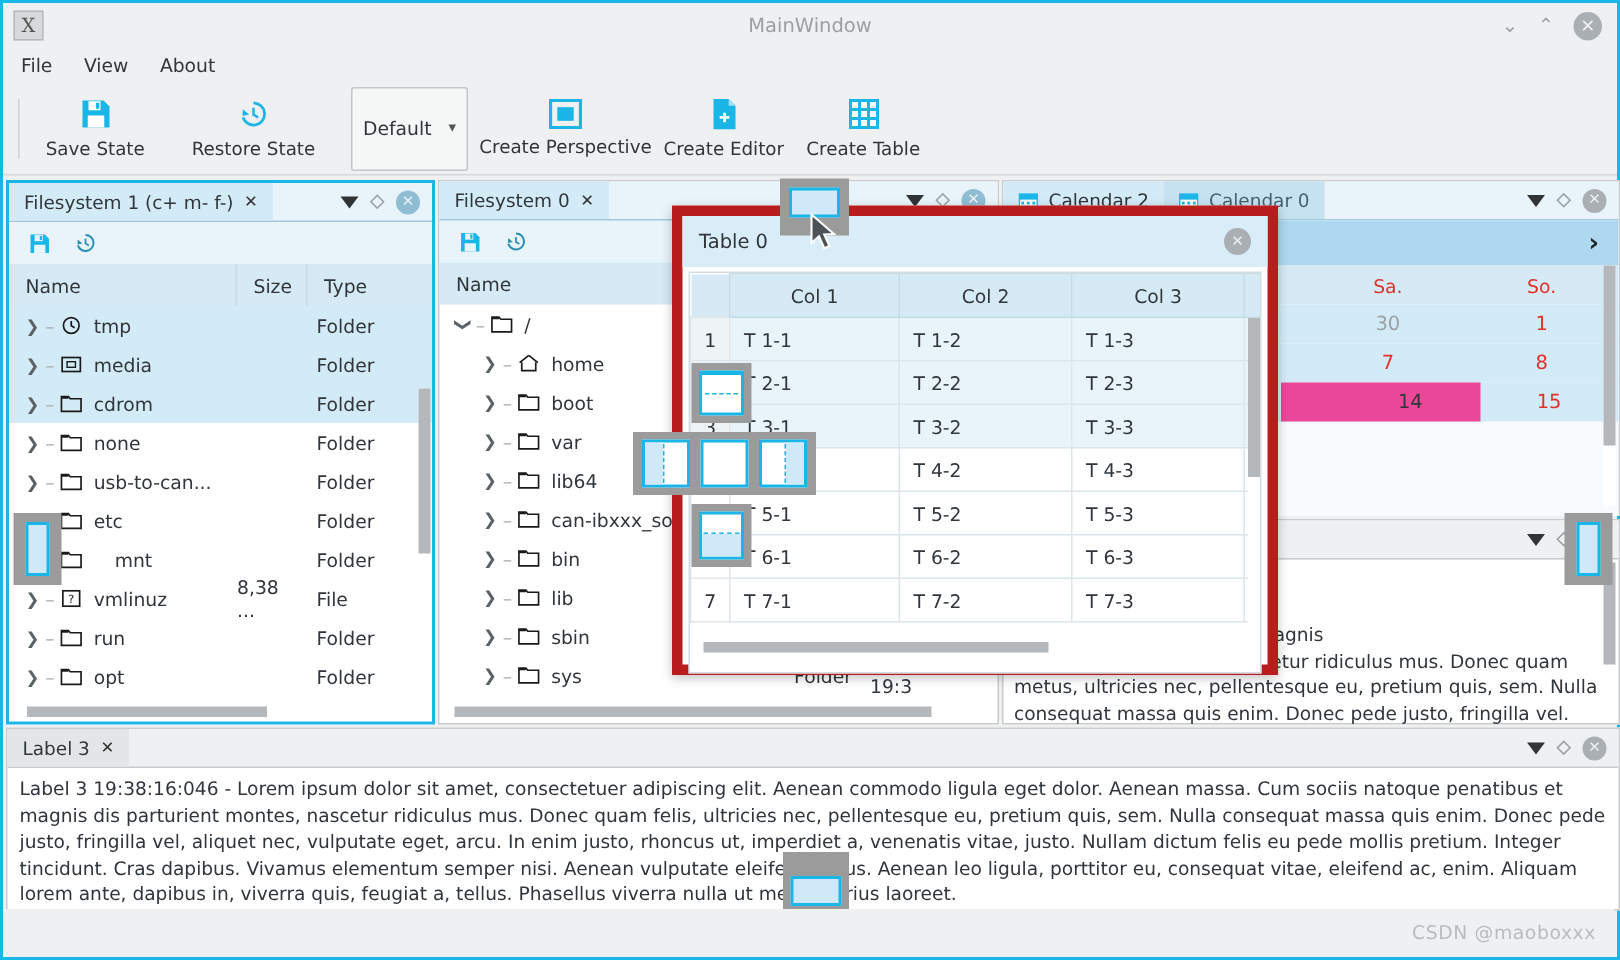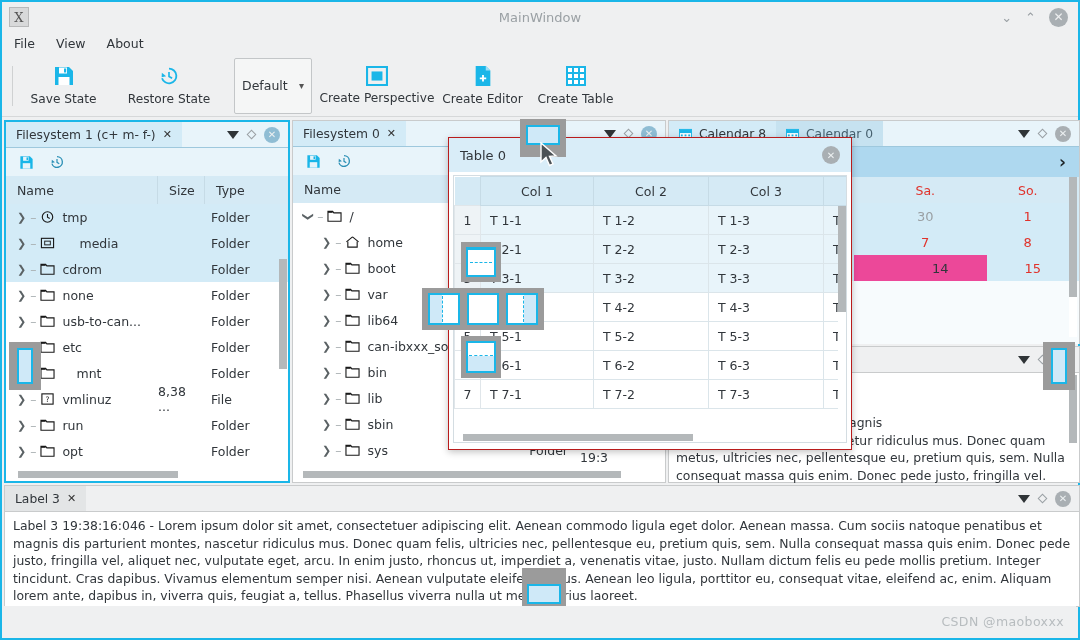--- a/index.html
+++ b/index.html
@@ -107,21 +107,21 @@
   .cal-week div { flex:1; display:flex; align-items:center; justify-content:center; }
   .wkend { color:#e0322b; }
   .muted { color:#9aa0a4; }
   .daysel { background:#ec4899;padding-left:40px; }
 
   
   .logtext { padding:6px 7px; font-size:12.4px; line-height:17.5px;
              color:#31363b; }
 
   
-  .float-win { position:absolute; background:#fff; border:1px solid #b91c1c;
+  .float-win { position:absolute; background:#fff; border:7px solid #b91c1c;
                box-shadow:0 2px 7px rgba(0,0,0,.24); }
   .float-title { height:34px; display:flex; align-items:center;
                  background:#d9edf8; padding:0 11px; font-size:13px; }
   .tbl { width:100%; border-collapse:collapse; font-size:12.5px;
          table-layout:fixed; }
   .tbl th { background:#d5eaf5; font-weight:normal; height:29px;
             border:1px solid #c6dbe6; color:#31363b; }
   .tbl td { height:29px; border:1px solid #dbe5ea; padding-left:9px;
             background:#e8f4fa; }
   .tbl td.rownum { width:26px; padding:0; text-align:center; background:#eef3f6;
@@ -291,21 +291,21 @@
           <div class="row sel">
             <div class="cell tree-ind" style="width:152px">
               <span class="chev">❯</span>
               <span class="dash">–</span>
               <span style="display:flex">
                 <svg width="15" height="14" viewBox="0 0 16 15">
                   <rect x="1.5" y="2.5" width="13" height="10" fill="none" stroke="#1a1a1a" stroke-width="1.2"></rect>
                   <rect x="5" y="5.5" width="6" height="4" fill="none" stroke="#1a1a1a" stroke-width="1"></rect>
                 </svg>
               </span>
-              <span style="margin-left:20px">media</span>
+              <span style="margin-left:3px">media</span>
             </div>
             <div class="cell" style="width:47px;justify-content:flex-end;padding-right:4px"></div>
             <div class="cell" style="width:63px;padding-left:6px">Folder</div>
           </div>
           <div class="row sel">
             <div class="cell tree-ind" style="width:152px">
               <span class="chev">❯</span>
               <span class="dash">–</span>
               <span style="display:flex">
                 <svg width="15" height="14" viewBox="0 0 16 15">
@@ -634,21 +634,21 @@
             <svg class="ico" width="13" height="12" viewBox="0 0 14 13">
               <rect x="0.5" y="1.5" width="13" height="11" fill="#fff" stroke="#1ab6e8"></rect>
               <rect x="0.5" y="1.5" width="13" height="4" fill="#1ab6e8"></rect>
               <g fill="#1ab6e8">
                   <rect x="2" y="7" width="2" height="2"></rect>
                   <rect x="6" y="7" width="2" height="2"></rect>
                   <rect x="10" y="7" width="2" height="2"></rect>
                 </g>
             </svg>
           </span>
-          <span>Calendar 8</span>
+          <span>Calendar 2</span>
         </div>
         <div class="tab inactive">
           <span>
             <svg class="ico" width="13" height="12" viewBox="0 0 14 13">
               <rect x="0.5" y="1.5" width="13" height="11" fill="#fff" stroke="#1ab6e8"></rect>
               <rect x="0.5" y="1.5" width="13" height="4" fill="#1ab6e8"></rect>
               <g fill="#1ab6e8">
                   <rect x="2" y="7" width="2" height="2"></rect>
                   <rect x="6" y="7" width="2" height="2"></rect>
                   <rect x="10" y="7" width="2" height="2"></rect>

